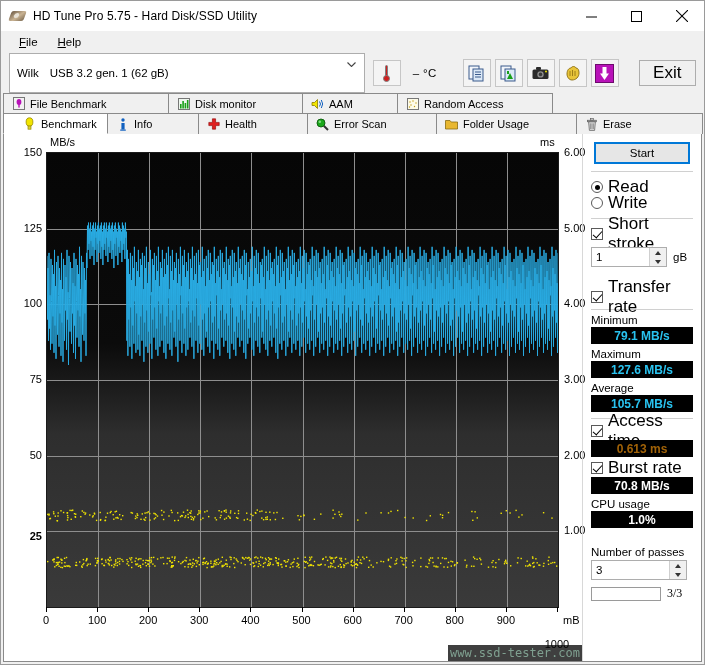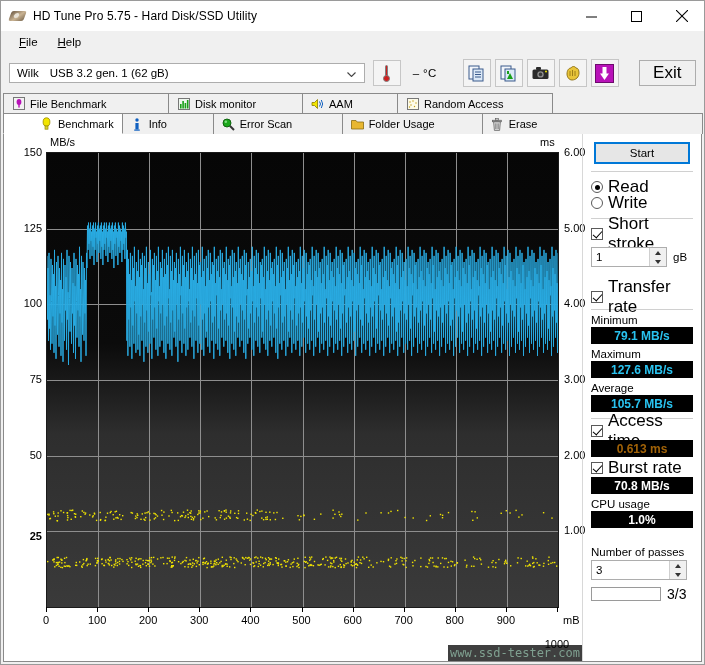--- a/index.html
+++ b/index.html
@@ -28,21 +28,21 @@
 
   
   .menubar{height:21px;background:#f0f0f0;display:flex;align-items:center;
     padding-left:8px;flex:0 0 auto;border-bottom:1px solid #f0f0f0;}
   .menuitem{padding:2px 10px;font-size:11.5px;}
   .menuitem u{text-decoration:underline;}
 
   
   .toolbar{height:40px;flex:0 0 auto;display:flex;align-items:center;
     padding:0 8px;gap:6px;background:#f0f0f0;}
-  .combo{flex:0 0 356px;height:20px;background:#fff;border:1px solid #adadad;
+  .combo{flex:0 0 356px;height:40px;background:#fff;border:1px solid #adadad;
     display:flex;align-items:center;position:relative;box-sizing:border-box;}
   .combo .lbl{padding-left:7px;font-size:11.5px;white-space:nowrap;}
   .combo .lbl .sp{display:inline-block;width:11px;}
   .combo .arrow{position:absolute;right:8px;top:8px;width:9px;height:5px;}
   .tempbox{width:30px;height:26px;border:1px solid #c6c6c6;background:#f4f4f4;
     display:flex;align-items:center;justify-content:center;margin-left:2px;box-sizing:border-box;}
   .thermo{position:relative;width:7px;height:17px;}
   .thermo .stem{position:absolute;left:2px;top:0;width:3px;height:12px;
     background:#d02020;border:1px solid #808080;border-radius:2px 2px 0 0;box-sizing:border-box;}
   .thermo .bulb{position:absolute;left:0;bottom:0;width:7px;height:7px;border-radius:50%;
@@ -123,21 +123,21 @@
   .cap{font-size:11.5px;margin-top:4px;}
   .val{height:17px;background:#000;display:flex;align-items:center;
     justify-content:center;font-size:12px;font-weight:bold;margin-top:1px;}
   .val.cyan{color:#29c3f0;}
   .val.yellow{color:#a16207;}
   .val.white{color:#ffffff;}
   .bar{margin-top:6px;display:flex;align-items:center;gap:6px;}
   .barbg{width:70px;height:14px;background:#fff;border:1px solid #9a9a9a;
     box-sizing:border-box;padding:1px;}
   .barfill{height:100%;background:#14b814;}
-  .barlbl{font-size:14px;}
+  .barlbl{font-size:12px;font-family:Liberation Serif, serif;}
 </style>
 </head>
 <body>
 
 <div class="window">
 
   <div class="titlebar">
     <div class="app-icon">
       <div class="disk"></div>
         <div class="dot"></div>
@@ -275,38 +275,46 @@
               <circle cx="4" cy="7" r="0.7" fill="#c09a10"></circle>
               <circle cx="7.5" cy="8.5" r="0.7" fill="#c09a10"></circle>
               <circle cx="2.5" cy="9" r="0.7" fill="#c09a10"></circle>
             </svg>
         </span>
         <span class="tl">Random Access</span>
       </div>
     </div>
 
     <div class="tabrow bottom">
-      <div class="tab active" style="flex:0 0 105px;padding-left:36px">
+      <div class="tab active" style="flex:0 0 105px;padding-left:19px">
         <span class="tabico">
           <svg width="11" height="13" viewBox="0 0 11 13">
               <ellipse cx="5.5" cy="5" rx="3.4" ry="4.2" fill="#f2e500" stroke="#9a8c00" stroke-width="0.8"></ellipse>
               <rect x="4" y="9" width="3" height="3.2" fill="#d8cf30" stroke="#9a8c00" stroke-width="0.7"></rect>
             </svg>
         </span>
         <span class="tl">Benchmark</span>
       </div>
       <div class="tab" style="flex:0 0 92px">
         <span class="tabico">
           <svg width="8" height="13" viewBox="0 0 8 13">
               <circle cx="4" cy="2" r="1.7" fill="#1060c0"></circle>
               <path d="M2.4 5 L5.6 5 L5.6 11.5 L2.4 11.5 Z" fill="#1060c0"></path>
               <rect x="1.2" y="11.5" width="5.6" height="1.2" fill="#1060c0"></rect>
             </svg>
         </span>
         <span class="tl">Info</span>
+      </div>
+      <div class="tab" style="flex:0 0 110px">
+        <span class="tabico">
+          <svg width="12" height="12" viewBox="0 0 12 12">
+              <path d="M4.4 0.8 L7.6 0.8 L7.6 4.4 L11.2 4.4 L11.2 7.6 L7.6 7.6 L7.6 11.2 L4.4 11.2 L4.4 7.6 L0.8 7.6 L0.8 4.4 L4.4 4.4 Z" fill="#e02020" stroke="#8a0000" stroke-width="0.6"></path>
+            </svg>
+        </span>
+        <span class="tl">Health</span>
       </div>
       <div class="tab" style="flex:0 0 130px">
         <span class="tabico">
           <svg width="13" height="13" viewBox="0 0 13 13">
               <circle cx="5" cy="5" r="4" fill="#1ba81b" stroke="#0a5a0a" stroke-width="0.9"></circle>
               <circle cx="3.8" cy="3.8" r="1.3" fill="#9ae89a" opacity="0.8"></circle>
               <line x1="8" y1="8" x2="12" y2="12" stroke="#333" stroke-width="2"></line>
             </svg>
         </span>
         <span class="tl">Error Scan</span>

